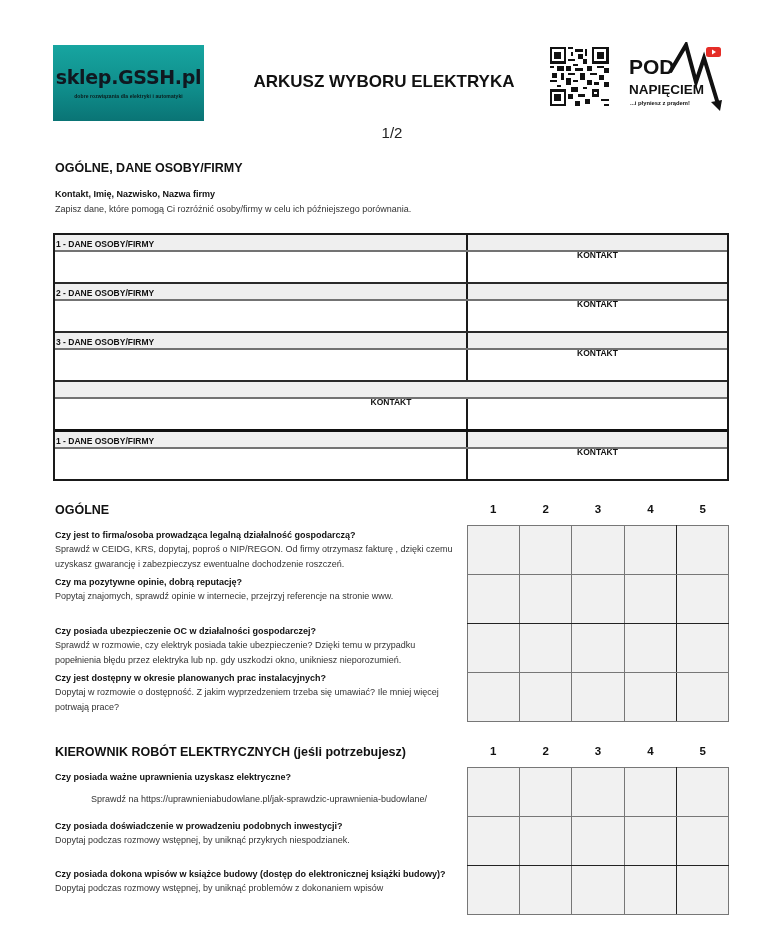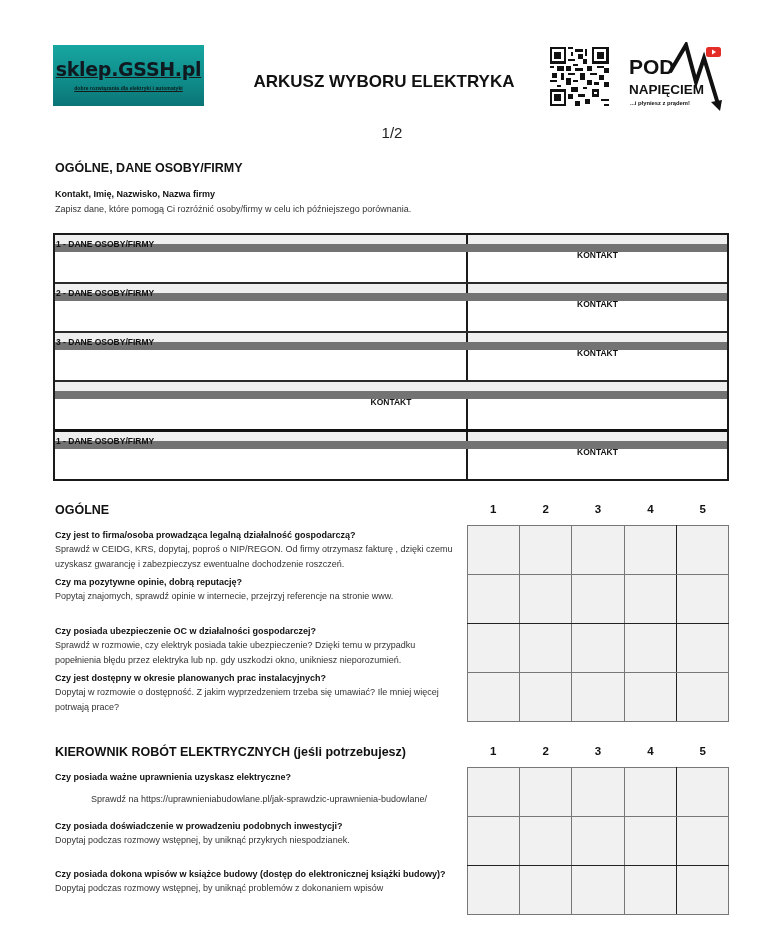--- a/index.html
+++ b/index.html
@@ -3,43 +3,43 @@
 <meta charset="utf-8">
 <style>
   * { box-sizing: border-box; margin: 0; padding: 0; }
   html, body { width: 784px; height: 930px; background: #ffffff; overflow: hidden; }
   body { position: relative; font-family: "Liberation Sans", sans-serif; color: #1a1a1a; }
 
   .abs { position: absolute; }
 
   
   .logo-shop {
-    left: 53px; top: 45px; width: 151px; height: 61px;
+    left: 53px; top: 45px; width: 151px; height: 76px;
     background: linear-gradient(180deg, #17a5a0 0%, #0f8c8a 60%, #0a7475 100%);
-    display: flex; flex-direction: column; align-items: center; justify-content: center; text-decoration: underline;
+    display: flex; flex-direction: column; align-items: center; justify-content: center;
   }
   .logo-shop .brand { font-family: "DejaVu Sans", sans-serif; font-weight: bold; font-size: 19px; color: #101820; letter-spacing: -0.3px; line-height: 1; }
   .logo-shop .tag { font-size: 5px; color: #0a1a1a; margin-top: 6px; font-weight: bold; letter-spacing: 0.1px; }
 
   .doc-title { left: 192px; width: 384px; top: 72px; text-align: center; font-weight: bold; font-size: 17px; letter-spacing: 0px; color: #111; }
   .page-num { left: 342px; width: 100px; top: 124px; text-align: center; font-size: 15px; color: #222; }
 
   .qr { left: 548px; top: 47px; width: 62px; height: 59px; }
   .pod-logo { left: 626px; top: 42px; width: 100px; height: 72px; }
 
   
   .sec-title { font-weight: bold; font-size: 12.5px; color: #111; }
   .q-title { font-weight: bold; font-size: 9px; color: #111; }
   .q-desc { font-size: 9px; color: #333; line-height: 15px; }
 
   
   .person-table { left: 53px; top: 233px; width: 676px; border: 2px solid #1a1a1a; border-top: 2px solid #1a1a1a; }
   .person-block { border-top: 2px solid #2a2a2a; }
   .person-block:first-child { border-top: none; }
-  .pb-head { display: flex; height: 17px; background: #efefef; border-bottom: 8px solid #737373; }
+  .pb-head { display: flex; height: 17px; background: #efefef; border-bottom: 2px solid #737373; }
   .pb-body { display: flex; height: 30px; background: #ffffff; }
   .pb-left { width: 413px; border-right: 2px solid #1a1a1a; }
   .pb-right { flex: 1; }
   .pb-head .pb-left { font-size: 8.5px; font-weight: bold; padding: 4px 0 0 1px; color: #111; }
   .pb-head .pb-right { font-size: 8.5px; font-weight: bold; text-align: center; padding-top: 15px; color: #111; }
 
   
   .col-nums { display: flex; width: 262px; }
   .col-nums span { width: 52.4px; text-align: center; font-weight: bold; font-size: 11.5px; color: #111; }
   .grid { width: 262px; border-collapse: collapse; background: #f0f0f0; }

